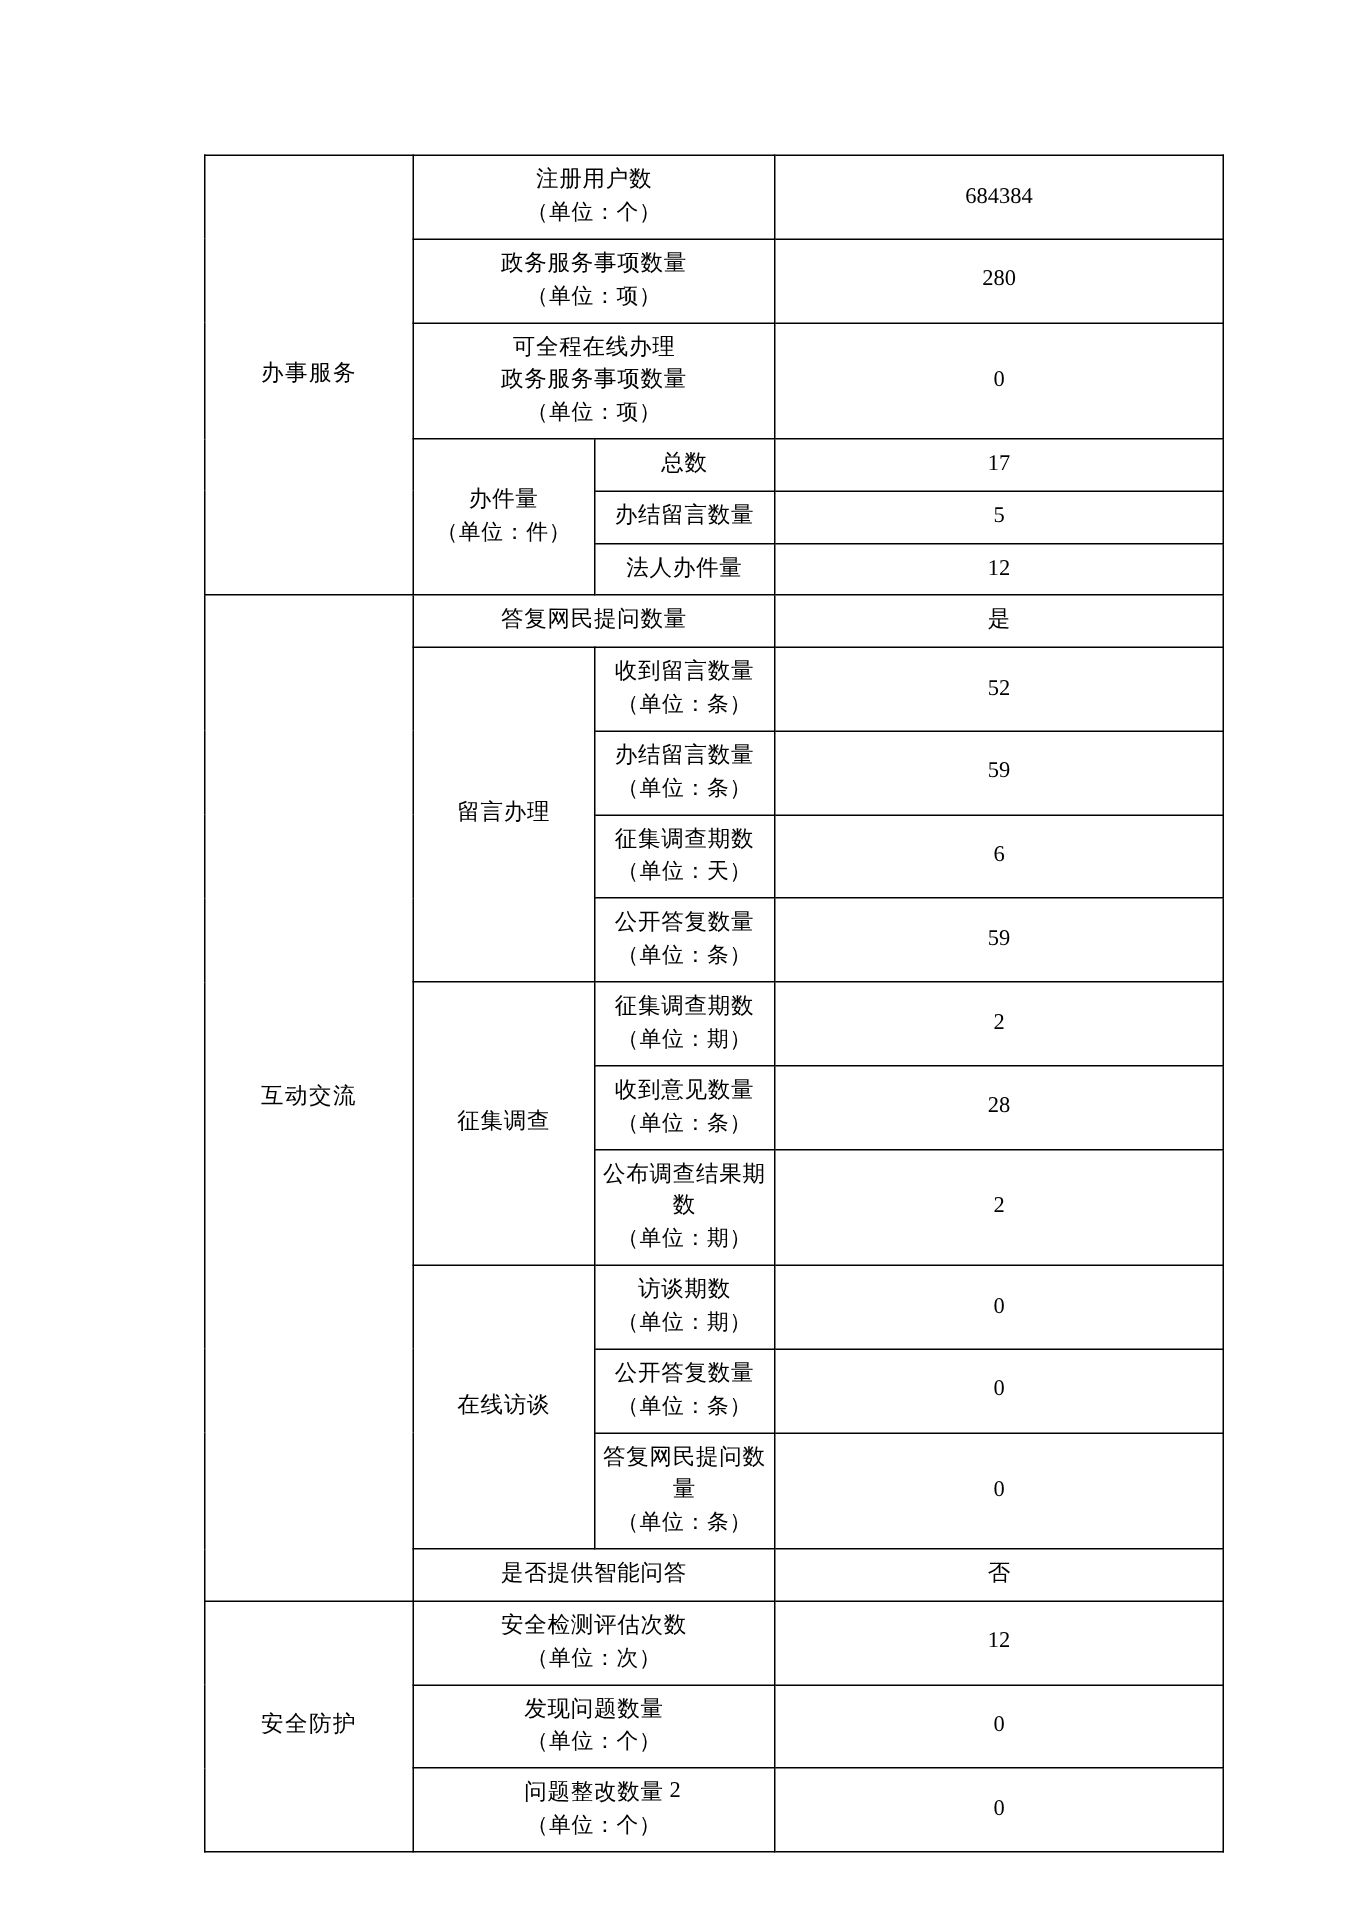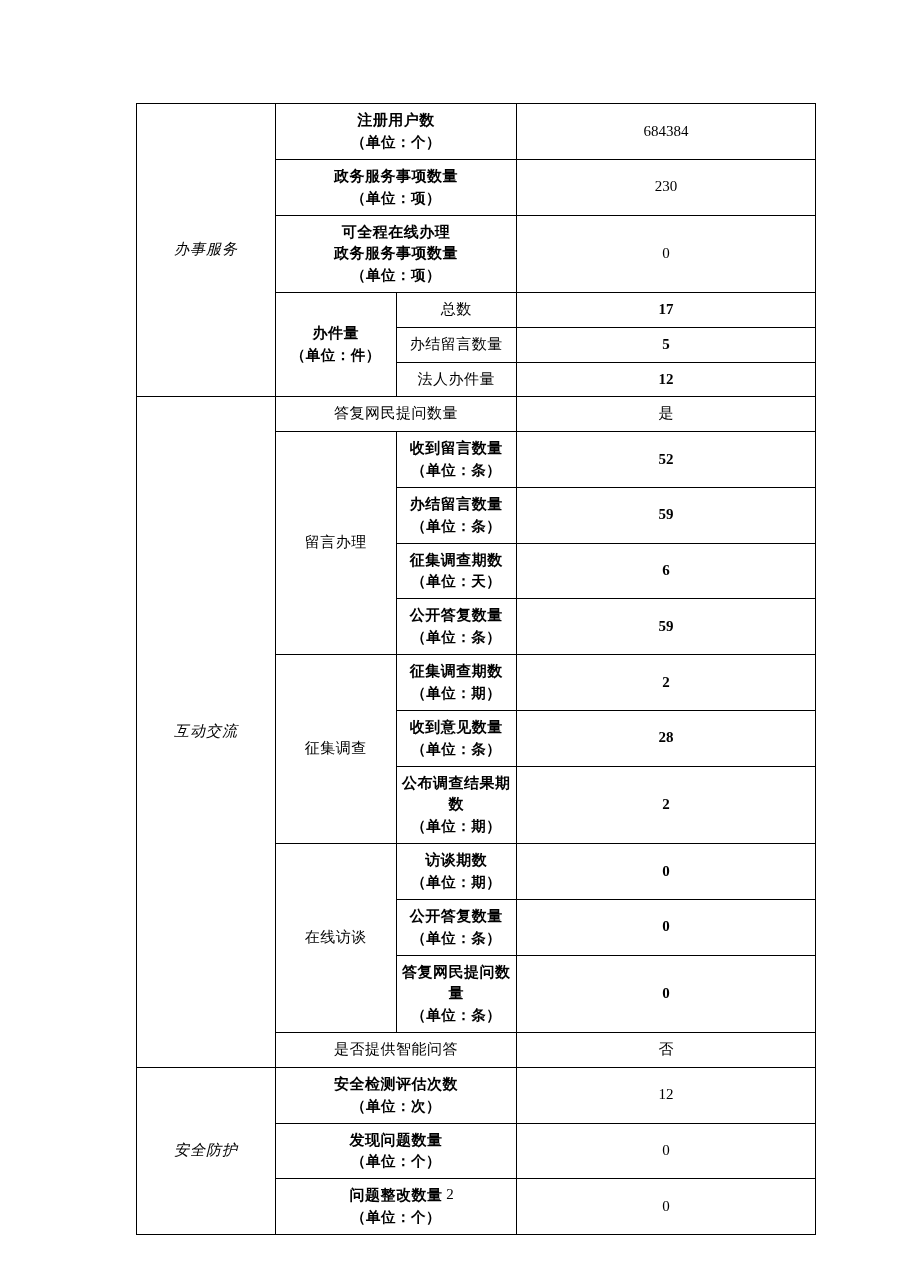--- a/index.html
+++ b/index.html
@@ -34,40 +34,37 @@
     vertical-align: middle;
     font-size: 15px;
     line-height: 1.45;
     padding: 6px 4px;
     font-family: "Liberation Serif", "DejaVu Serif", serif;
   }
   .cat-cell {
     width: 130px;
     font-size: 15.5px;
     letter-spacing: 1px;
-    font-style: italic;
   }
   .item-cell {
     width: 232px;
     letter-spacing: 0.5px;
   }
   .sub-cell {
     width: 168px;
     letter-spacing: 0.5px;
   }
   .val-cell {
     width: 122px;
-    font-weight: bold;
   }
   .wide-val {
     width: 290px;
   }
   .two-line {
     line-height: 1.5;
-    font-weight: bold;
   }
   .unit {
     display: block;
     font-size: 14.5px;
     text-align: center;
   }
   .label-main {
     display: block;
   }
   .page-number {
@@ -95,21 +92,21 @@
           <span class="unit">（单位：个）</span>
         </td>
         <td class="wide-val">684384</td>
       </tr>
 
       <tr>
         <td class="item-cell two-line" colspan="2">
           <span class="label-main">政务服务事项数量</span>
           <span class="unit">（单位：项）</span>
         </td>
-        <td class="wide-val">230</td>
+        <td class="wide-val">280</td>
       </tr>
 
       <tr>
         <td class="item-cell two-line" colspan="2">
           <span class="label-main">可全程在线办理</span>
           <span class="label-main">政务服务事项数量</span>
           <span class="unit">（单位：项）</span>
         </td>
         <td class="wide-val">0</td>
       </tr>

